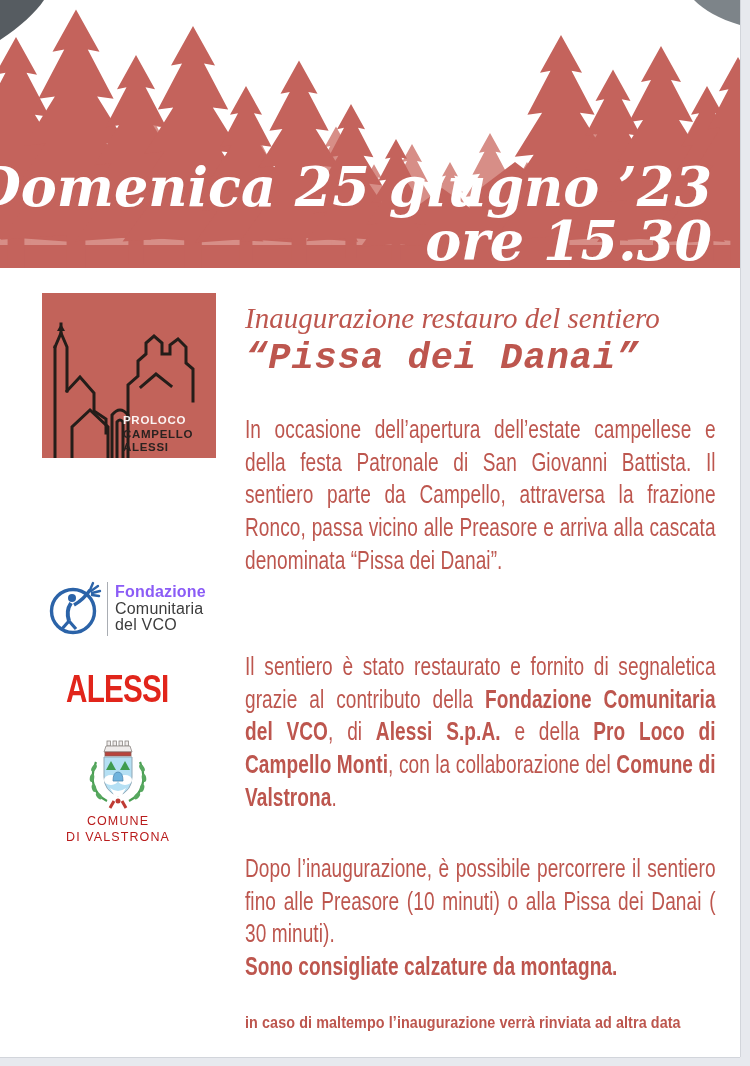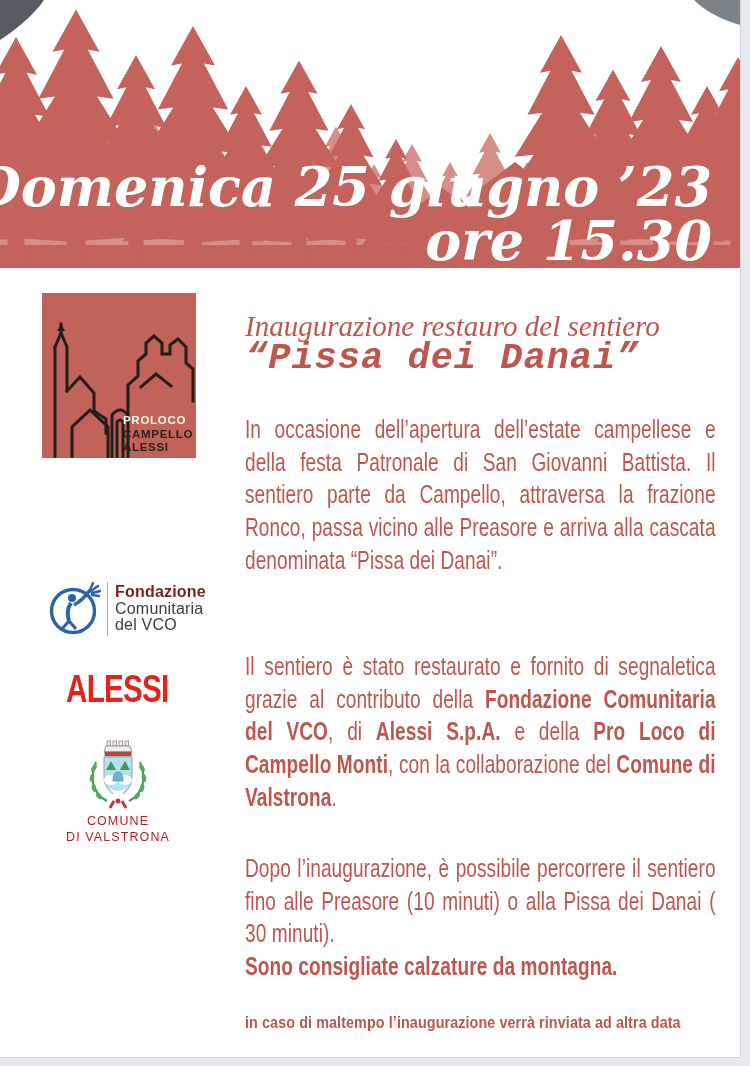--- a/index.html
+++ b/index.html
@@ -6,39 +6,39 @@
   body{background:#edeff3;font-family:"Liberation Sans",sans-serif;}
   .viewport{position:relative;width:750px;height:1066px;background:#e7e9ee;overflow:hidden;}
   .paper{position:absolute;left:0;top:0;width:740px;height:1057px;background:#ffffff;overflow:hidden;box-shadow:1px 0 0 #d2d5db,0 1px 0 #d2d5db;}
 
   
   .forest-band{position:absolute;left:0;top:0;width:740px;height:268px;}
   .forest-band svg{display:block;}
   .hdr-date{font-family:"DejaVu Serif","Liberation Serif",serif;font-style:italic;font-weight:bold;fill:#ffffff;}
 
   
-  .proloco{position:absolute;left:42px;top:293px;width:154px;height:165px;background:#c2635a;}
+  .proloco{position:absolute;left:42px;top:293px;width:154px;height:165px;background:#c2635a;padding-left:20px;}
   .proloco svg{position:absolute;left:0;top:0;}
   .proloco-text{position:absolute;left:81px;top:121px;font-size:11.5px;font-weight:bold;letter-spacing:.7px;line-height:13.5px;}
   .proloco-text .w{color:rgba(255,255,255,.93);}
   .proloco-text .d{color:#2a2220;}
 
   .fond{position:absolute;left:48px;top:581px;display:flex;align-items:center;}
   .fond-divider{width:1px;height:54px;background:#a9adb3;margin:0 7px 0 5px;}
   .fond-text{font-size:16px;line-height:16.5px;color:#3c3c3c;letter-spacing:.2px;}
-  .fond-text .b1{font-weight:bold;color:#7f1d1d;}
+  .fond-text .b1{font-weight:bold;color:#8b5cf6;}
 
   .alessi{position:absolute;left:66px;top:668px;font-size:38px;font-weight:bold;letter-spacing:-1px;color:#e1251b;transform:scaleX(.78);transform-origin:0 0;white-space:nowrap;}
 
   .crest{position:absolute;left:80px;top:738px;width:76px;height:74px;}
   .comune-text{position:absolute;left:38px;top:814px;width:160px;text-align:center;font-size:12.5px;line-height:15.5px;color:#b91c1c;letter-spacing:1.1px;}
 
   
   .t-red{color:#bd564e;}
-  .title1{position:absolute;left:245px;top:310px;font-family:"Liberation Serif",serif;font-style:italic;font-size:29px;white-space:nowrap;}
+  .title1{position:absolute;left:245px;top:302px;font-family:"Liberation Serif",serif;font-style:italic;font-size:29px;white-space:nowrap;}
   .title2{position:absolute;left:245px;top:337px;font-family:Liberation Mono, monospace;font-style:italic;font-weight:bold;font-size:37px;white-space:nowrap;letter-spacing:1px;}
 
   .cond{width:642px;transform:scaleX(.733);transform-origin:0 0;text-align:justify;font-size:26px;line-height:32.7px;letter-spacing:.1px;}
   .para1{position:absolute;left:245px;top:413px;}
   .para2{position:absolute;left:245px;top:650px;}
   .para3{position:absolute;left:245px;top:852px;}
   .cond .b{font-weight:bold;}
   .footer-note{position:absolute;left:245px;top:1013px;width:555px;transform:scaleX(.845);transform-origin:0 0;font-size:17px;font-weight:bold;letter-spacing:.1px;white-space:nowrap;}
 </style>
 </head>

